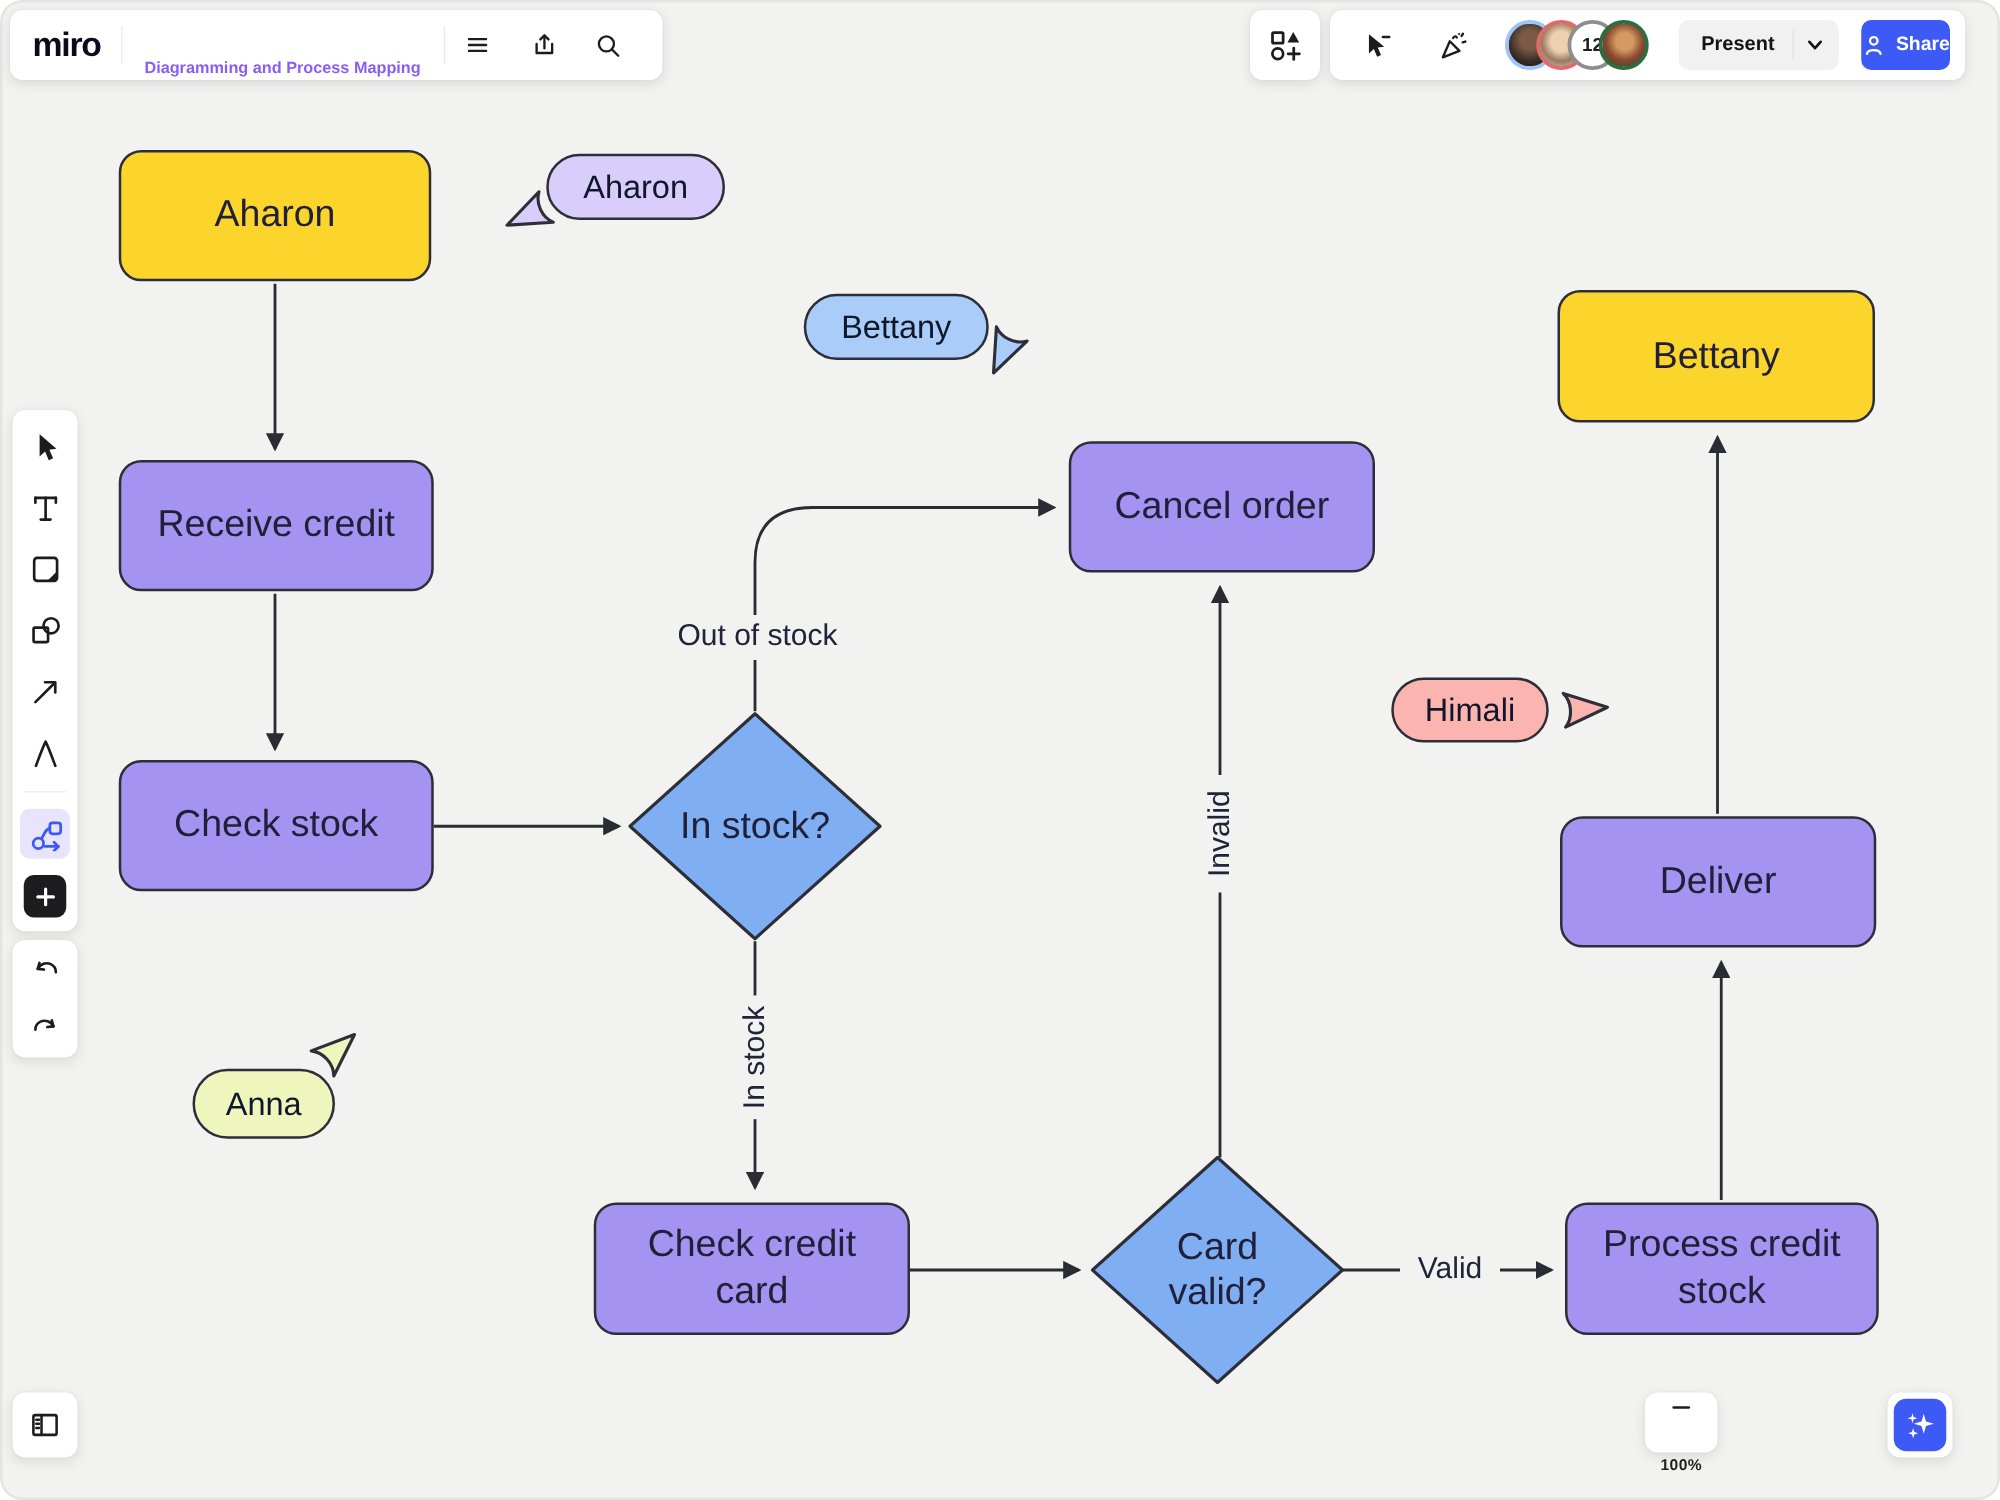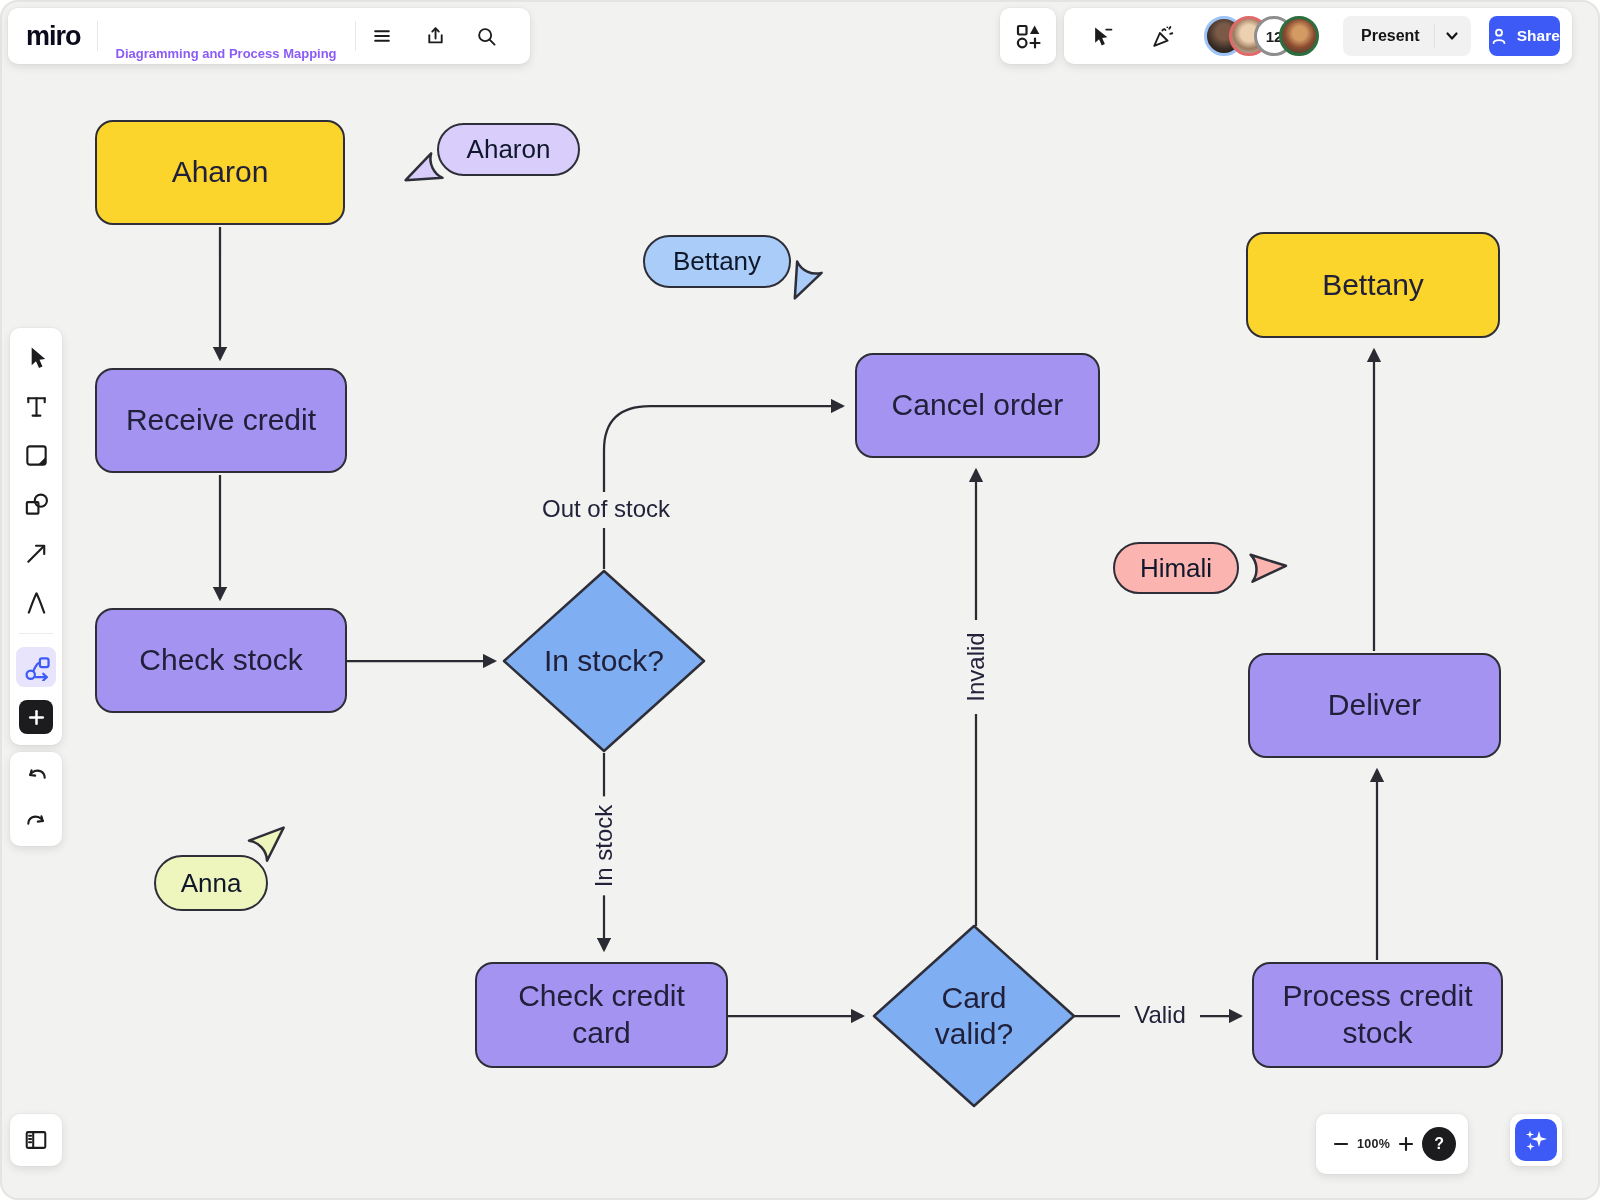--- a/index.html
+++ b/index.html
@@ -46,21 +46,21 @@
   .toolbar { left:10px; top:328px; width:52px; flex-direction:column; padding:11px 0; gap:13px; }
   .tool { width:36px; height:36px; border-radius:8px; display:flex; align-items:center; justify-content:center; cursor:pointer; }
   .tool svg { width:27px; height:27px; }
   .tool.active { width:40px; height:40px; background:#E7E4FC; }
   .tool.plus { width:34px; height:34px; background:#1C1C1E; }
   .hdiv { width:34px; height:1px; background:#ECECEC; }
   .undo-panel { left:10px; top:752px; width:52px; height:94px; flex-direction:column; justify-content:center; gap:10px; }
   .corner-panel { left:10px; top:1114px; width:52px; height:52px; justify-content:center; cursor:pointer; }
 
   
-  .zoom-panel { left:1316px; top:1114px; height:60px; padding:0 12px; gap:3px; }
+  .zoom-panel { left:1316px; top:1114px; height:48px; padding:0 12px; gap:27px;flex-direction:column; }
   .zoom-label { font-size:12.5px; font-weight:700; color:#1f1f1f; letter-spacing:.3px; }
   .help-btn { width:34px; height:34px; border-radius:50%; background:#1C1C1E; color:#fff; display:flex;
               align-items:center; justify-content:center; font-size:16px; font-weight:700; cursor:pointer; }
   .ai-panel { left:1510px; top:1114px; width:52px; height:52px; justify-content:center; }
   .ai-btn { width:42px; height:42px; border-radius:10px; background:#3D5AF7; display:flex; align-items:center; justify-content:center; cursor:pointer; }
 
   
   .wires { position:absolute; left:0; top:0; width:1600px; height:1200px; }
   .node { position:absolute; display:flex; align-items:center; justify-content:center; text-align:center;
           border:2.5px solid #2E2E38; border-radius:18px; font-size:30px; color:#20203A; line-height:1.22; cursor:pointer; }

